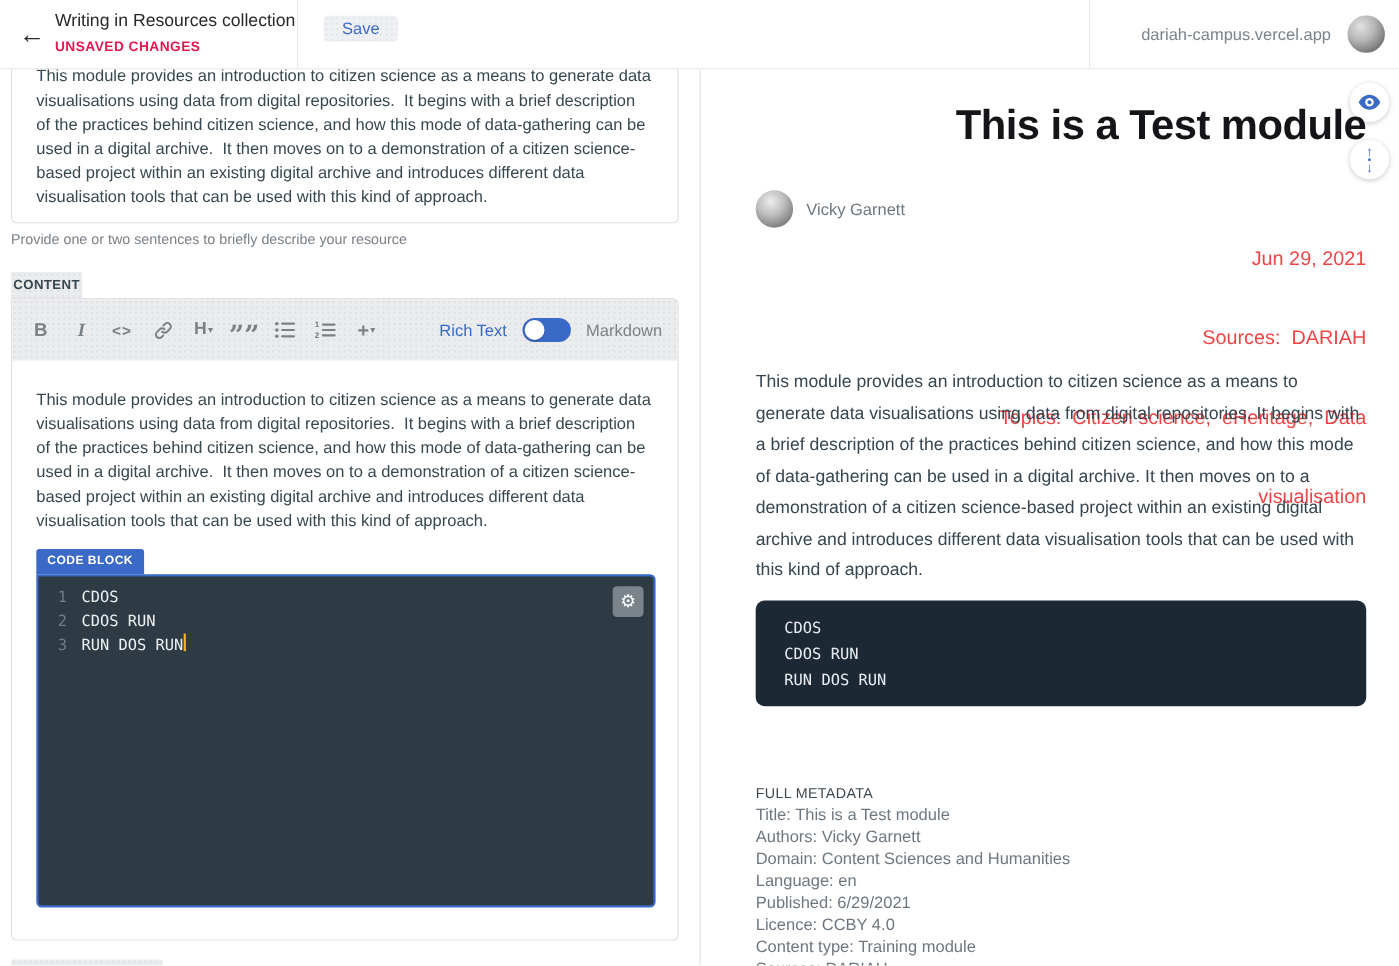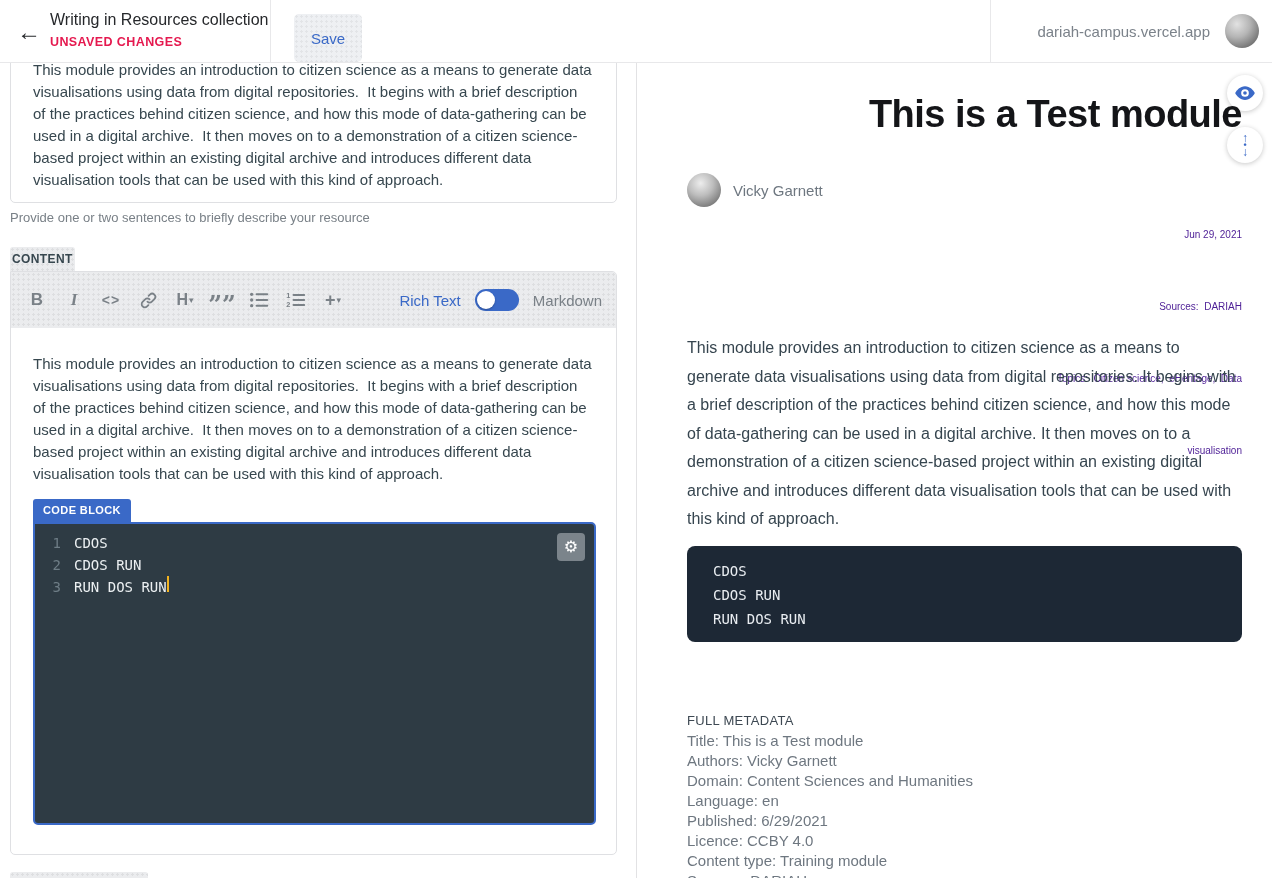--- a/index.html
+++ b/index.html
@@ -13,21 +13,21 @@
 
   
   .header { position:absolute; top:0; left:0; width:1272px; height:63px; background:#fff;
             border-bottom:1px solid #e8e8ea; z-index:20; }
   .back-btn { position:absolute; left:14px; top:17px; width:30px; height:30px; border:none; background:transparent;
               font-size:24px; color:#26282b; cursor:pointer; line-height:30px; text-align:center; }
   .hdr-titles { position:absolute; left:50px; top:11px; }
   .hdr-title { font-size:16px; color:#26282b; }
   .hdr-status { margin-top:6px; font-size:12.5px; font-weight:bold; letter-spacing:0.4px; color:#e5194f; }
   .hdr-div { position:absolute; top:0; bottom:0; width:1px; background:#e8e8ea; }
-  .save-btn { position:absolute; left:294px; top:14px; height:48px; padding:0 17px; border:none; border-radius:5px;
+  .save-btn { position:absolute; left:294px; top:14px; height:24px; padding:0 17px; border:none; border-radius:5px;
               font-family:inherit; font-size:15px; color:#3a69c7; cursor:pointer; background-color:#eef0f3;
               background-image:radial-gradient(circle, rgba(0,0,0,0.05) 1px, transparent 1.2px); background-size:5px 5px; }
   .site-url { position:absolute; right:62px; top:0; line-height:63px; font-size:15px; color:#7b828a; }
   .hdr-avatar { position:absolute; right:13px; top:14px; width:34px; height:34px; border-radius:50%;
                 background: radial-gradient(circle at 35% 30%, #e2e2e2 0%, #b5b5b5 40%, #787878 75%, #565656 100%); }
 
   
   .pane-left { position:absolute; left:0; top:63px; width:636px; height:815px; background:#fff; }
 
   .desc-field { position:absolute; left:10px; top:-33px; width:607px; height:173px;
@@ -88,21 +88,21 @@
   .btn-sync .mid-dot { font-size:9px; line-height:6px; }
 
   .pv-title { position:absolute; left:30px; top:30px; width:575px; text-align:right;
               font-size:38px; font-weight:800; letter-spacing:-0.5px; color:#141518; }
 
   .pv-byline { position:absolute; left:50px; top:110px; width:555px; display:flex; justify-content:space-between; }
   .pv-author { display:flex; align-items:flex-start; }
   .pv-avatar { width:34px; height:34px; border-radius:50%;
                background: radial-gradient(circle at 40% 30%, #ededed 0%, #bdbdbd 40%, #818181 75%, #5c5c5c 100%); }
   .pv-author-name { margin:9px 0 0 12px; font-size:15px; color:#6e7780; }
-  .pv-meta { text-align:right; font-size:10px; line-height:24px; color:#4c1d95; white-space:pre-wrap; margin-top:2px; }
+  .pv-meta { text-align:right; font-size:18px; line-height:24px; color:#ef4444; white-space:pre-wrap; margin-top:2px; }
 
   .pv-body { position:absolute; left:50px; top:271px; width:555px; font-size:16px; line-height:28.5px; color:#36454f; }
 
   .pv-code { position:absolute; left:50px; top:483px; width:555px; height:96px; background:#1d2835; border-radius:8px;
              padding:13px 26px; font-family:"DejaVu Sans Mono", monospace; font-size:14px; line-height:24px; color:#e9edf1; }
 
   .pv-meta-heading { position:absolute; left:50px; top:650px; font-size:13px; font-weight:normal; letter-spacing:0.3px; color:#3d4852; }
   .pv-meta-rows { position:absolute; left:50px; top:668px; font-size:15px; line-height:20px; color:#6e7780; }
   .pv-meta-rows div { height:20px; }
 

